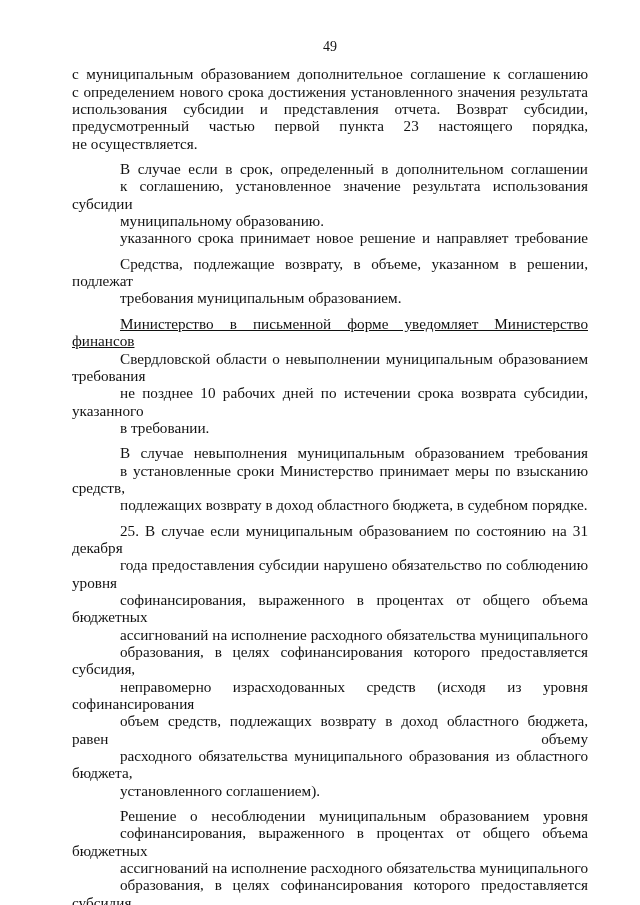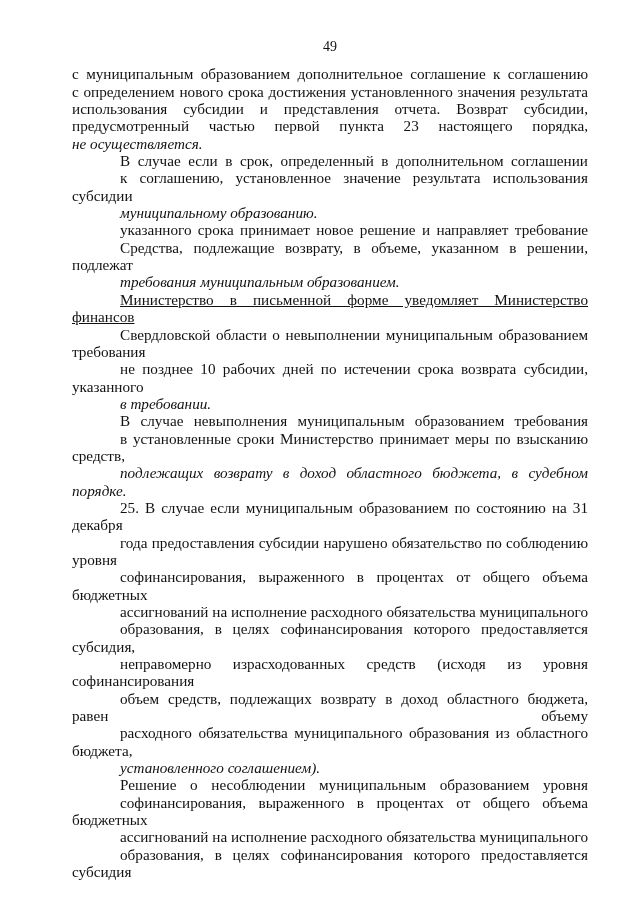--- a/index.html
+++ b/index.html
@@ -10,23 +10,23 @@
     font-size: 15.2px; line-height: 17.35px; color: #111;
   }
   .page-number {
     text-align: center; font-size: 14px; margin-bottom: 10px;
     position: relative; left: 0;
   }
   .para {
     margin: 0; text-align: justify; text-align-last: left;
     hyphens: none;
   }
-  .para.indent { text-indent: 48px; }
+  .para.indent { text-indent: 48px; margin-top: 8px; }
   .para .line { display: block; text-align: justify; text-align-last: justify; white-space: normal; }
-  .para .line.last { text-align-last: left; font-style: italic; }
+  .para .line.last { text-align-last: left; }
 </style>
 </head>
 <body>
 
 <div class="page">
   <div class="page-number">49</div>
   <div id="body-text">
       <div class="para">
         <span class="line">с муниципальным образованием дополнительное соглашение к соглашению</span>
         <span class="line">с определением нового срока достижения установленного значения результата</span>

